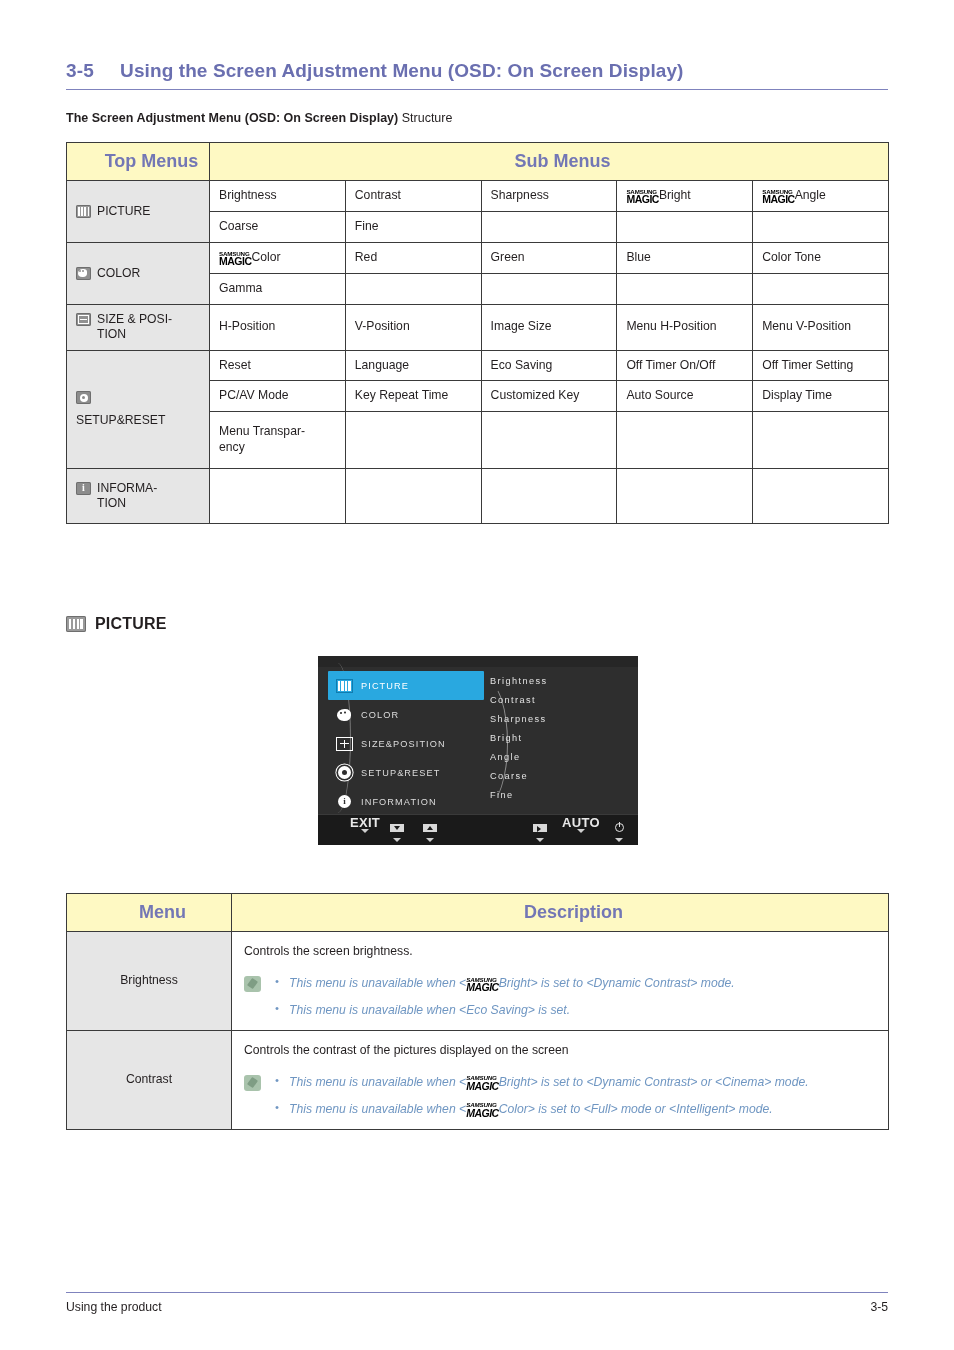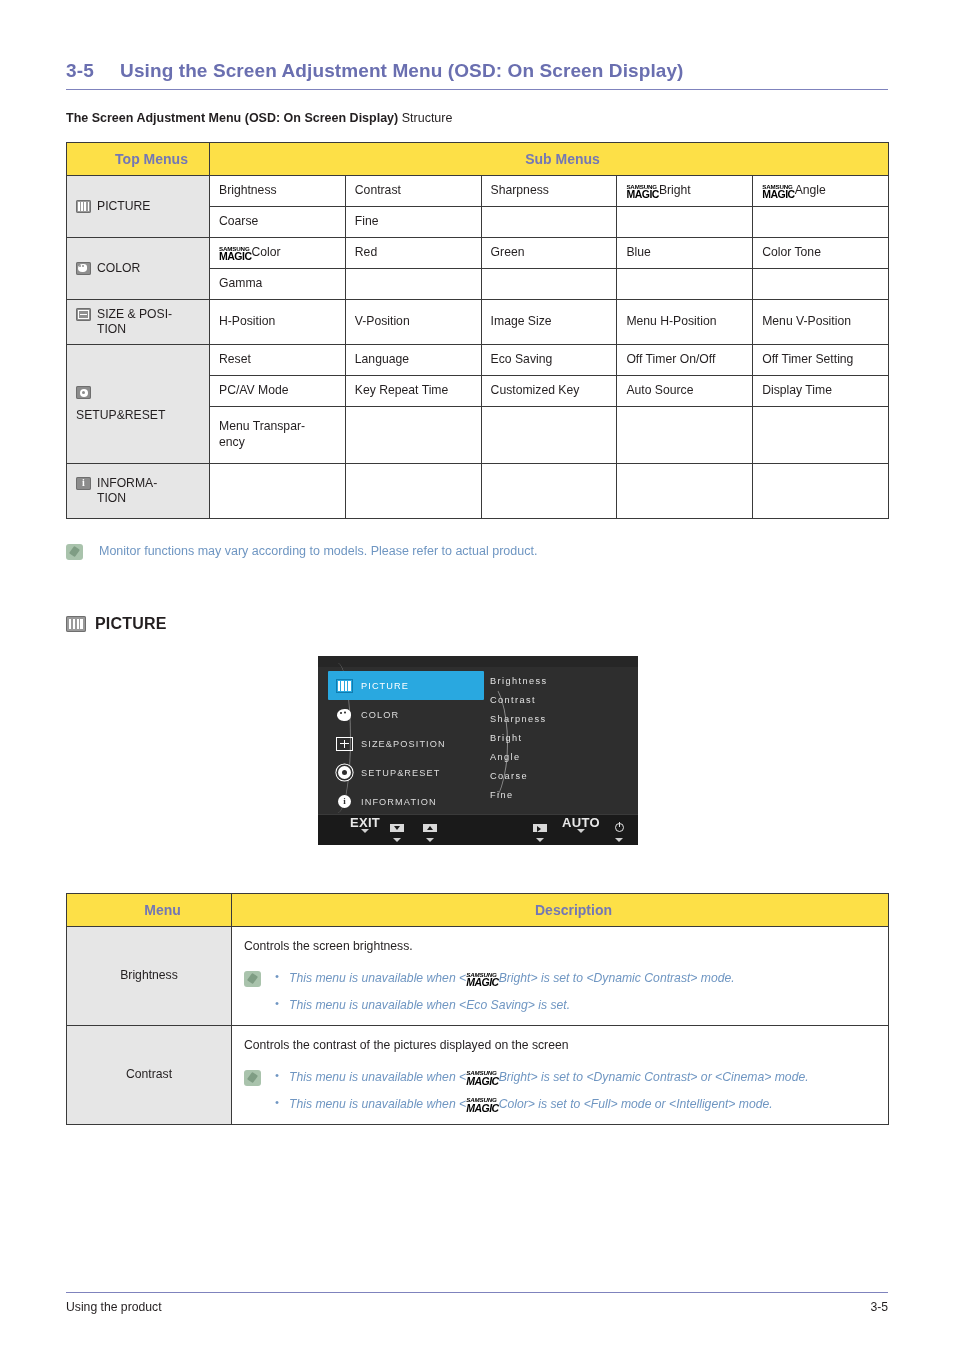--- a/index.html
+++ b/index.html
@@ -25,21 +25,21 @@
   
   table{border-collapse:collapse;}
   .tbl{position:absolute;left:66px;width:822px;table-layout:fixed;}
   .tbl td,.tbl th{
     border:1px solid #3a3a3a;
     font-size:12.2px;font-weight:normal;color:#231f20;
     padding:7px 9px;vertical-align:middle;text-align:left;
     line-height:1.3;
   }
   .tbl th{
-    background:#fde047;color:#7377b5;font-weight:bold;font-size:14px;
+    background:#fef9c3;color:#7377b5;font-weight:bold;font-size:18px;
     text-align:center;height:18px;padding-left:36px;
   }
   .tbl td.topmenu{
     background:#e6e6e6;border-right:1px solid #3a3a3a;
     vertical-align:middle;
   }
   .tbl td.blank{}
 
   
   #structure-table{top:142px;}
@@ -348,24 +348,20 @@
         </td>
         <td style="height:40px;" class="blank"></td>
         <td class="blank"></td>
         <td class="blank"></td>
         <td class="blank"></td>
         <td class="blank"></td>
       </tr>
     </tbody>
   </table>
 
-  <div class="note">
-    <span class="note-ico"></span>
-    <span class="note-txt">Monitor functions may vary according to models. Please refer to actual product.</span>
-  </div>
 
   <div class="pic-head">
     <span class="ico-lg"></span>
     <span class="t">PICTURE</span>
   </div>
 
   <div class="osd">
     <div class="osd-top"></div>
     <div class="osd-body">
       <div class="osd-curve2"></div>

